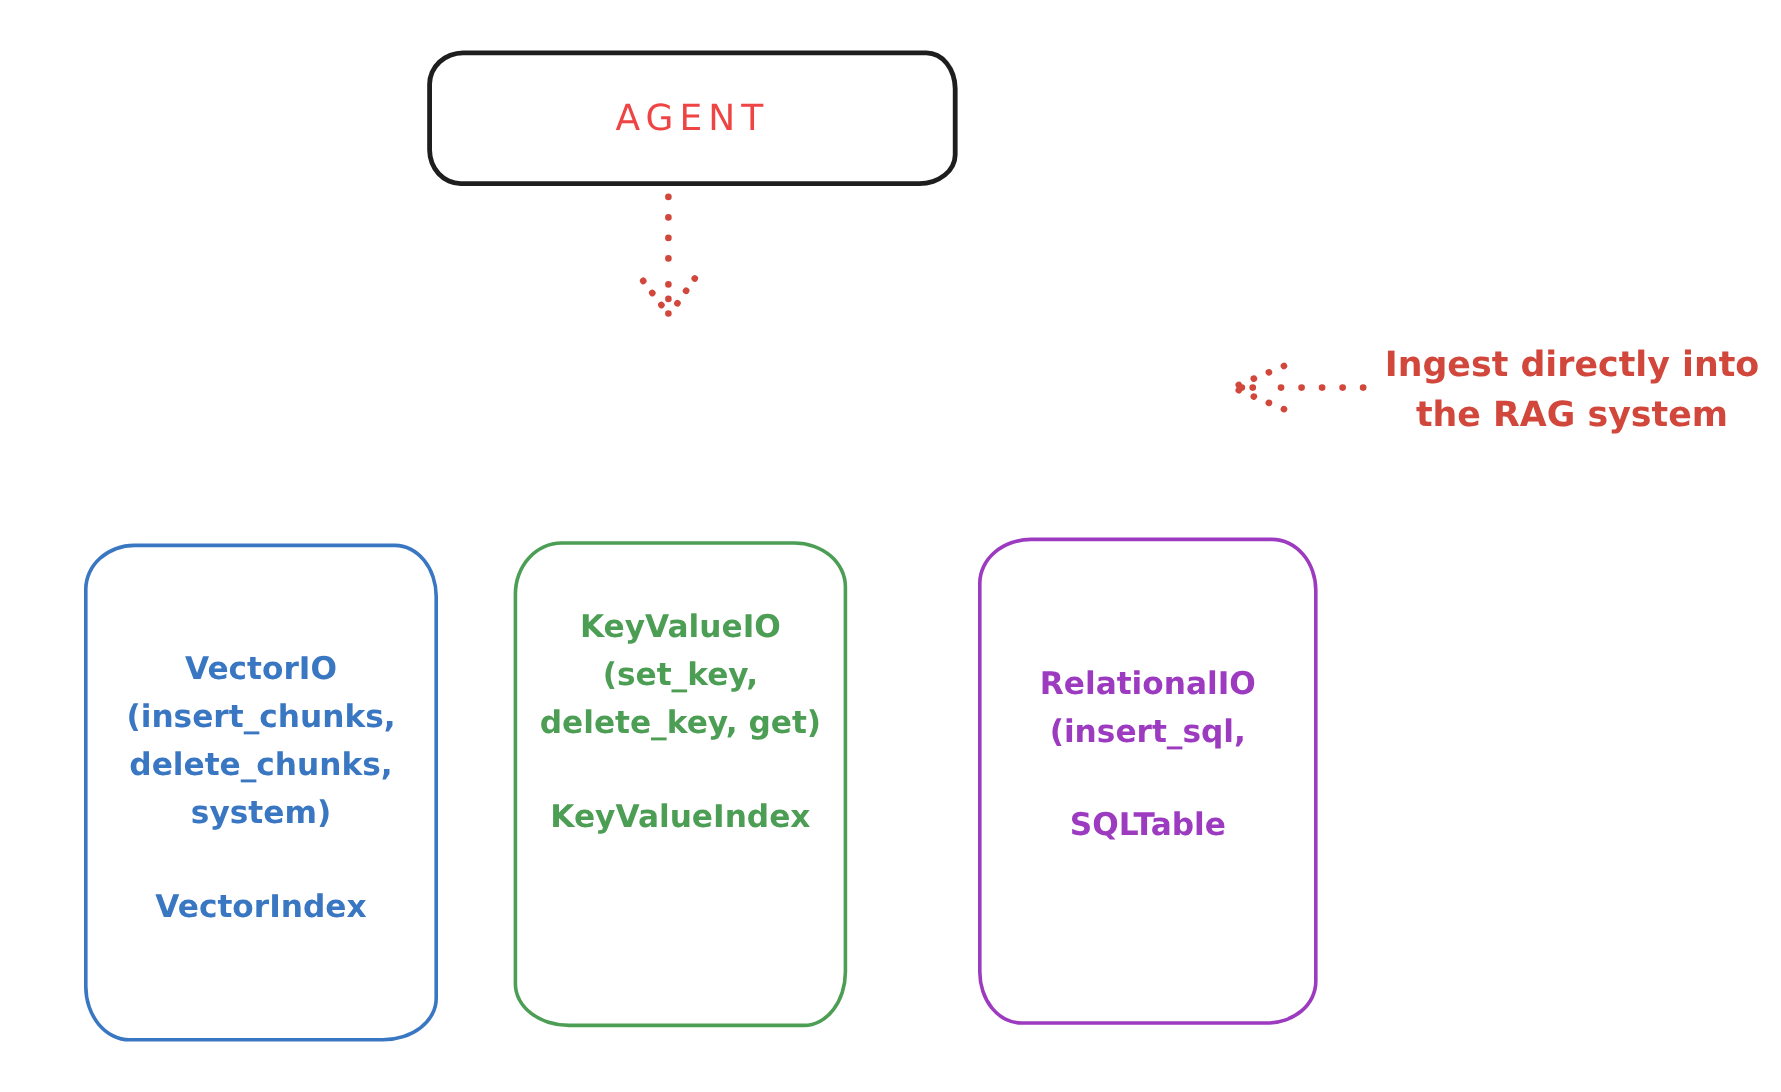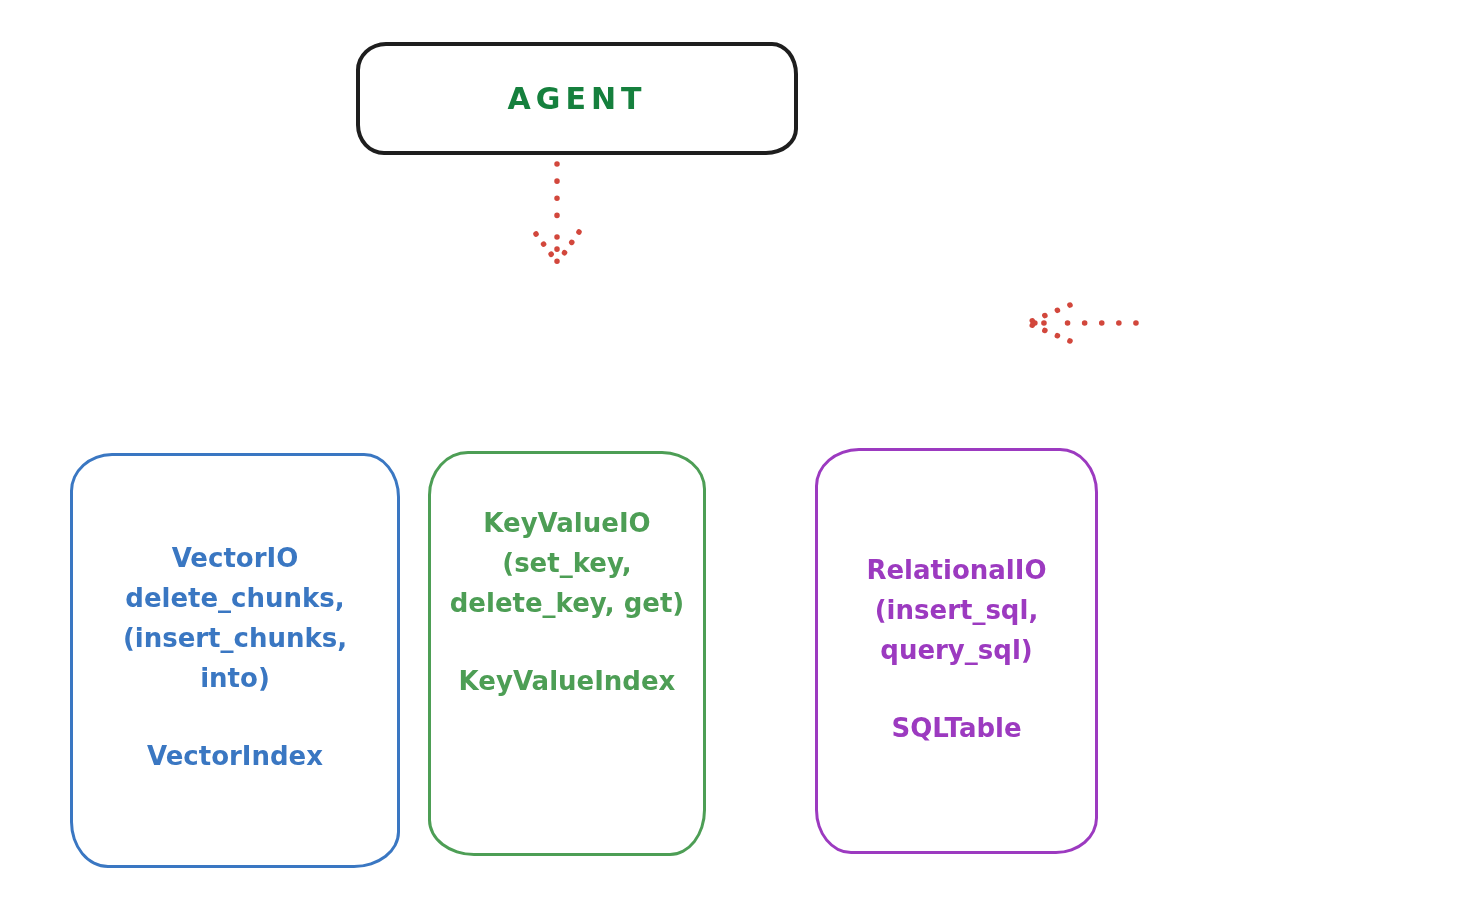--- a/index.html
+++ b/index.html
@@ -24,22 +24,22 @@
     display: flex;
     flex-direction: column;
     align-items: center;
   }
   .node.black {
     border: 4px solid #1e1e1e;
     justify-content: center;
   }
   .node-title {
     font-size: 30px;
-    font-weight: bold;
-    color: #15803d;
+    font-weight: normal;
+    color: #ef4444;
   }
   
   .agent-box {
     left: 356px; top: 42px;
     width: 442px; height: 113px;
     border-radius: 30px 26px 32px 28px / 28px 32px 26px 30px;
   }
   .agent-box .node-title { letter-spacing: 5px; }
   
   .rag-box {
@@ -54,21 +54,21 @@
     text-align: center;
     font-weight: bold;
     font-size: 26px;
     line-height: 40px;
   }
   .store .line { white-space: nowrap; }
   .spacer38 { height: 38px; flex: none; }
 
   .vector-box {
     left: 70px; top: 453px;
-    width: 330px; height: 415px;
+    width: 295px; height: 415px;
     border: 3.5px solid #3a77c2;
     color: #3a77c2;
     border-radius: 42px 36px 46px 38px / 38px 44px 36px 46px;
     padding-top: 82px;
   }
   .keyvalue-box {
     left: 428px; top: 451px;
     width: 278px; height: 405px;
     border: 3.5px solid #4d9e55;
     color: #4d9e55;
@@ -126,39 +126,42 @@
 
   <svg class="arrow arrow-left" width="132" height="52" viewBox="0 0 132 52">
     <g fill="none" stroke-width="5.5" stroke-linecap="round" stroke="#d2473c">
       <path d="M124 26 H46" stroke-dasharray="0.1 17"></path>
       <path d="M58 8 L15 26" stroke-dasharray="0.1 13.5"></path>
       <path d="M58 44 L15 26" stroke-dasharray="0.1 13.5"></path>
       <path d="M32 26 L14 26" stroke-dasharray="0.1 9"></path>
     </g>
   </svg>
 
+  <div class="annotation">
+    <div class="line">Ingest directly into</div>
+    <div class="line">the RAG system</div>
+  </div>
 
   <div class="node store vector-box">
     <div class="line">VectorIO</div>
+    <div class="line">(insert_chunks,</div>
     <div class="line">delete_chunks,</div>
-    <div class="line">(insert_chunks,</div>
-    <div class="line">into)</div>
+    <div class="line">system)</div>
     <div class="spacer38"></div>
     <div class="line">VectorIndex</div>
   </div>
 
   <div class="node store keyvalue-box">
     <div class="line">KeyValueIO</div>
     <div class="line">(set_key,</div>
     <div class="line">delete_key, get)</div>
     <div class="spacer38"></div>
     <div class="line">KeyValueIndex</div>
   </div>
 
   <div class="node store relational-box">
     <div class="line">RelationalIO</div>
     <div class="line">(insert_sql,</div>
-    <div class="line">query_sql)</div>
     <div class="spacer38"></div>
     <div class="line">SQLTable</div>
   </div>
 
 </div>
 
 </body></html>

